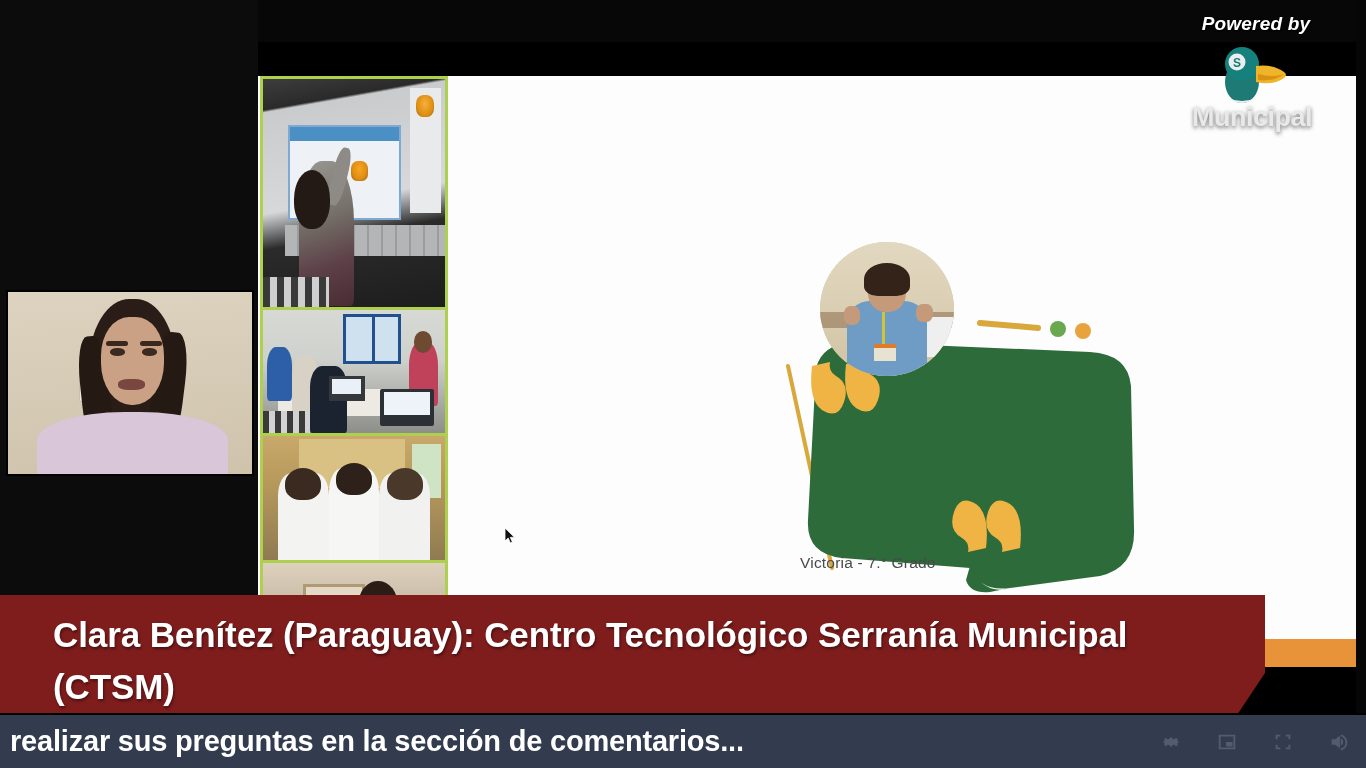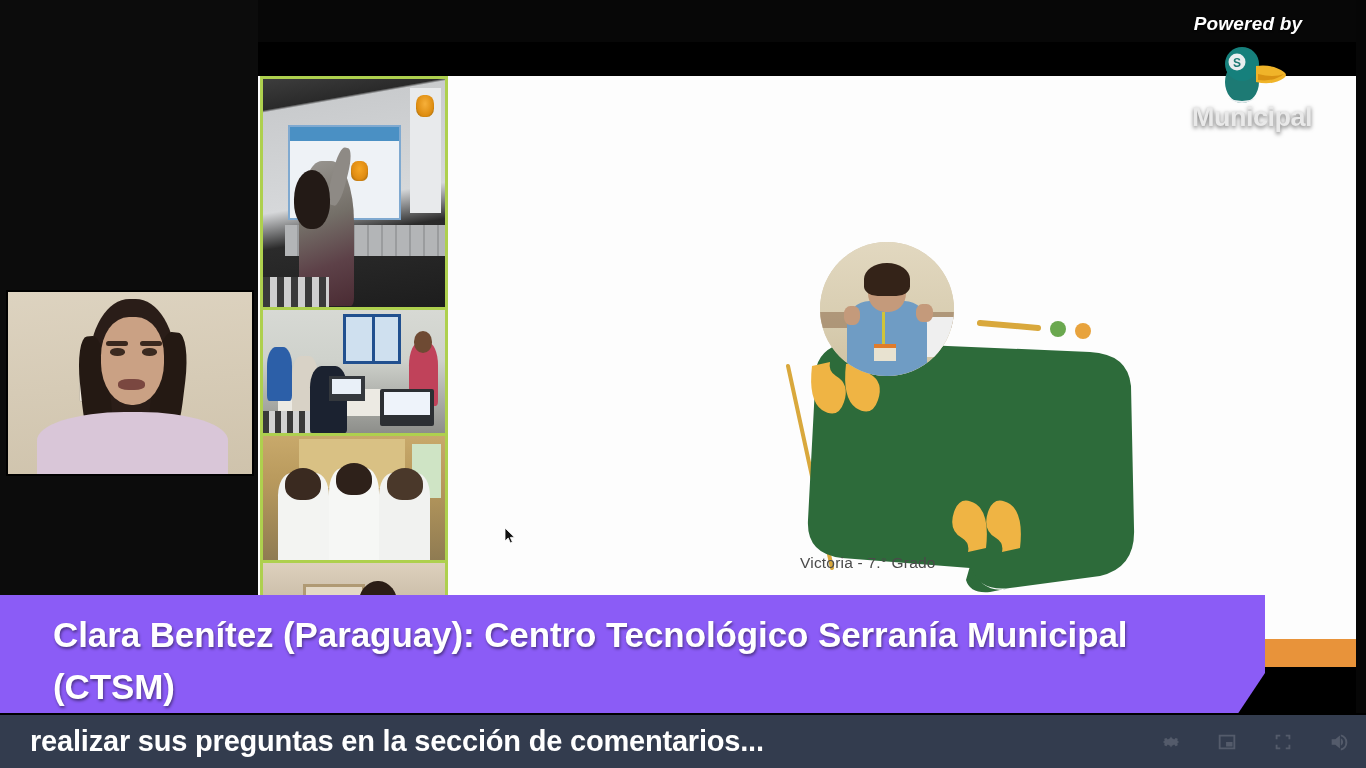--- a/index.html
+++ b/index.html
@@ -9,21 +9,21 @@
     font-family:"Liberation Sans", sans-serif;
   }
   #stage { position:relative; width:1366px; height:768px; background:#0a0a0a; }
 
   
   .letterbox-top { position:absolute; left:0; top:0; width:1366px; height:42px; background:#070707; }
   .letterbox-left { position:absolute; left:0; top:0; width:258px; height:715px; background:#0c0c0c; }
   .letterbox-right { position:absolute; left:1356px; top:0; width:10px; height:715px; background:#060606; }
 
   
-  .powered-wrap { position:absolute; right:18px; top:14px; width:200px; text-align:center; z-index:40; }
+  .powered-wrap { position:absolute; right:10px; top:14px; width:200px; text-align:center; z-index:40; }
   .powered-by {
     font-size:19px; font-weight:bold; font-style:italic; color:#fff;
     letter-spacing:.2px; text-shadow:0 1px 2px rgba(0,0,0,.9);
     line-height:1;
   }
   .sy-logo { position:absolute; right:14px; top:40px; width:200px; height:100px; z-index:40; }
   .sy-duck { position:absolute; left:50%; top:2px; transform:translateX(-50%); width:92px; height:62px; }
   .sy-word {
     position:absolute; left:0; right:0; top:62px; text-align:center;
     font-size:27px; font-weight:bold; color:#e9e9e9; letter-spacing:-0.5px;
@@ -145,40 +145,40 @@
   .wc-eye-l { position:absolute; left:42%; top:31%; width:6%; height:4%; background:#3b2a20; border-radius:50%; }
   .wc-eye-r { position:absolute; left:55%; top:31%; width:6%; height:4%; background:#3b2a20; border-radius:50%; }
   .wc-brow-l { position:absolute; left:40%; top:27%; width:9%; height:2.5%; background:#3a281e; border-radius:3px; }
   .wc-brow-r { position:absolute; left:54%; top:27%; width:9%; height:2.5%; background:#3a281e; border-radius:3px; }
   .wc-mouth { position:absolute; left:45%; top:48%; width:11%; height:6%; background:#7a4740; border-radius:40%; }
   .wc-shirt { position:absolute; left:12%; bottom:0; width:78%; height:34%; background:#d9c6d8; border-radius:46% 46% 0 0; }
 
   
   .banner {
     position:absolute; left:0; top:595px; width:1265px; height:120px;
-    background:#8b5cf6; z-index:30;
+    background:#7f1d1d; z-index:30;
     clip-path:polygon(0 0, 1225px 0, 1265px 0, 1265px 78px, 1237px 120px, 0 120px);
     border-bottom-right-radius:14px;
   }
   .banner-inner {
     position:absolute; left:53px; top:14px; width:1120px;
     color:#fff; font-size:35px; font-weight:bold; line-height:1.48;
     letter-spacing:-0.1px;
     text-shadow:1px 2px 3px rgba(0,0,0,.45);
   }
 
   
   .captionbar {
     position:absolute; left:0; top:715px; width:1366px; height:53px;
     background:#333c4e; z-index:35;
   }
   .caption-text {
     position:absolute; left:10px; top:10px; width:1140px;
     color:#fff; font-size:29px; font-weight:bold; letter-spacing:-.2px;
-    white-space:nowrap; overflow:hidden;margin-left:20px;
+    white-space:nowrap; overflow:hidden;
   }
   .player-ctrls {
     position:absolute; right:16px; top:0; height:53px;
     display:flex; align-items:center; gap:34px; opacity:.16;
   }
   .player-ctrls svg { width:22px; height:22px; fill:#ffffff; }
 
   
   .cursor { position:absolute; left:504px; top:527px; width:12px; height:18px; z-index:50; }
 

